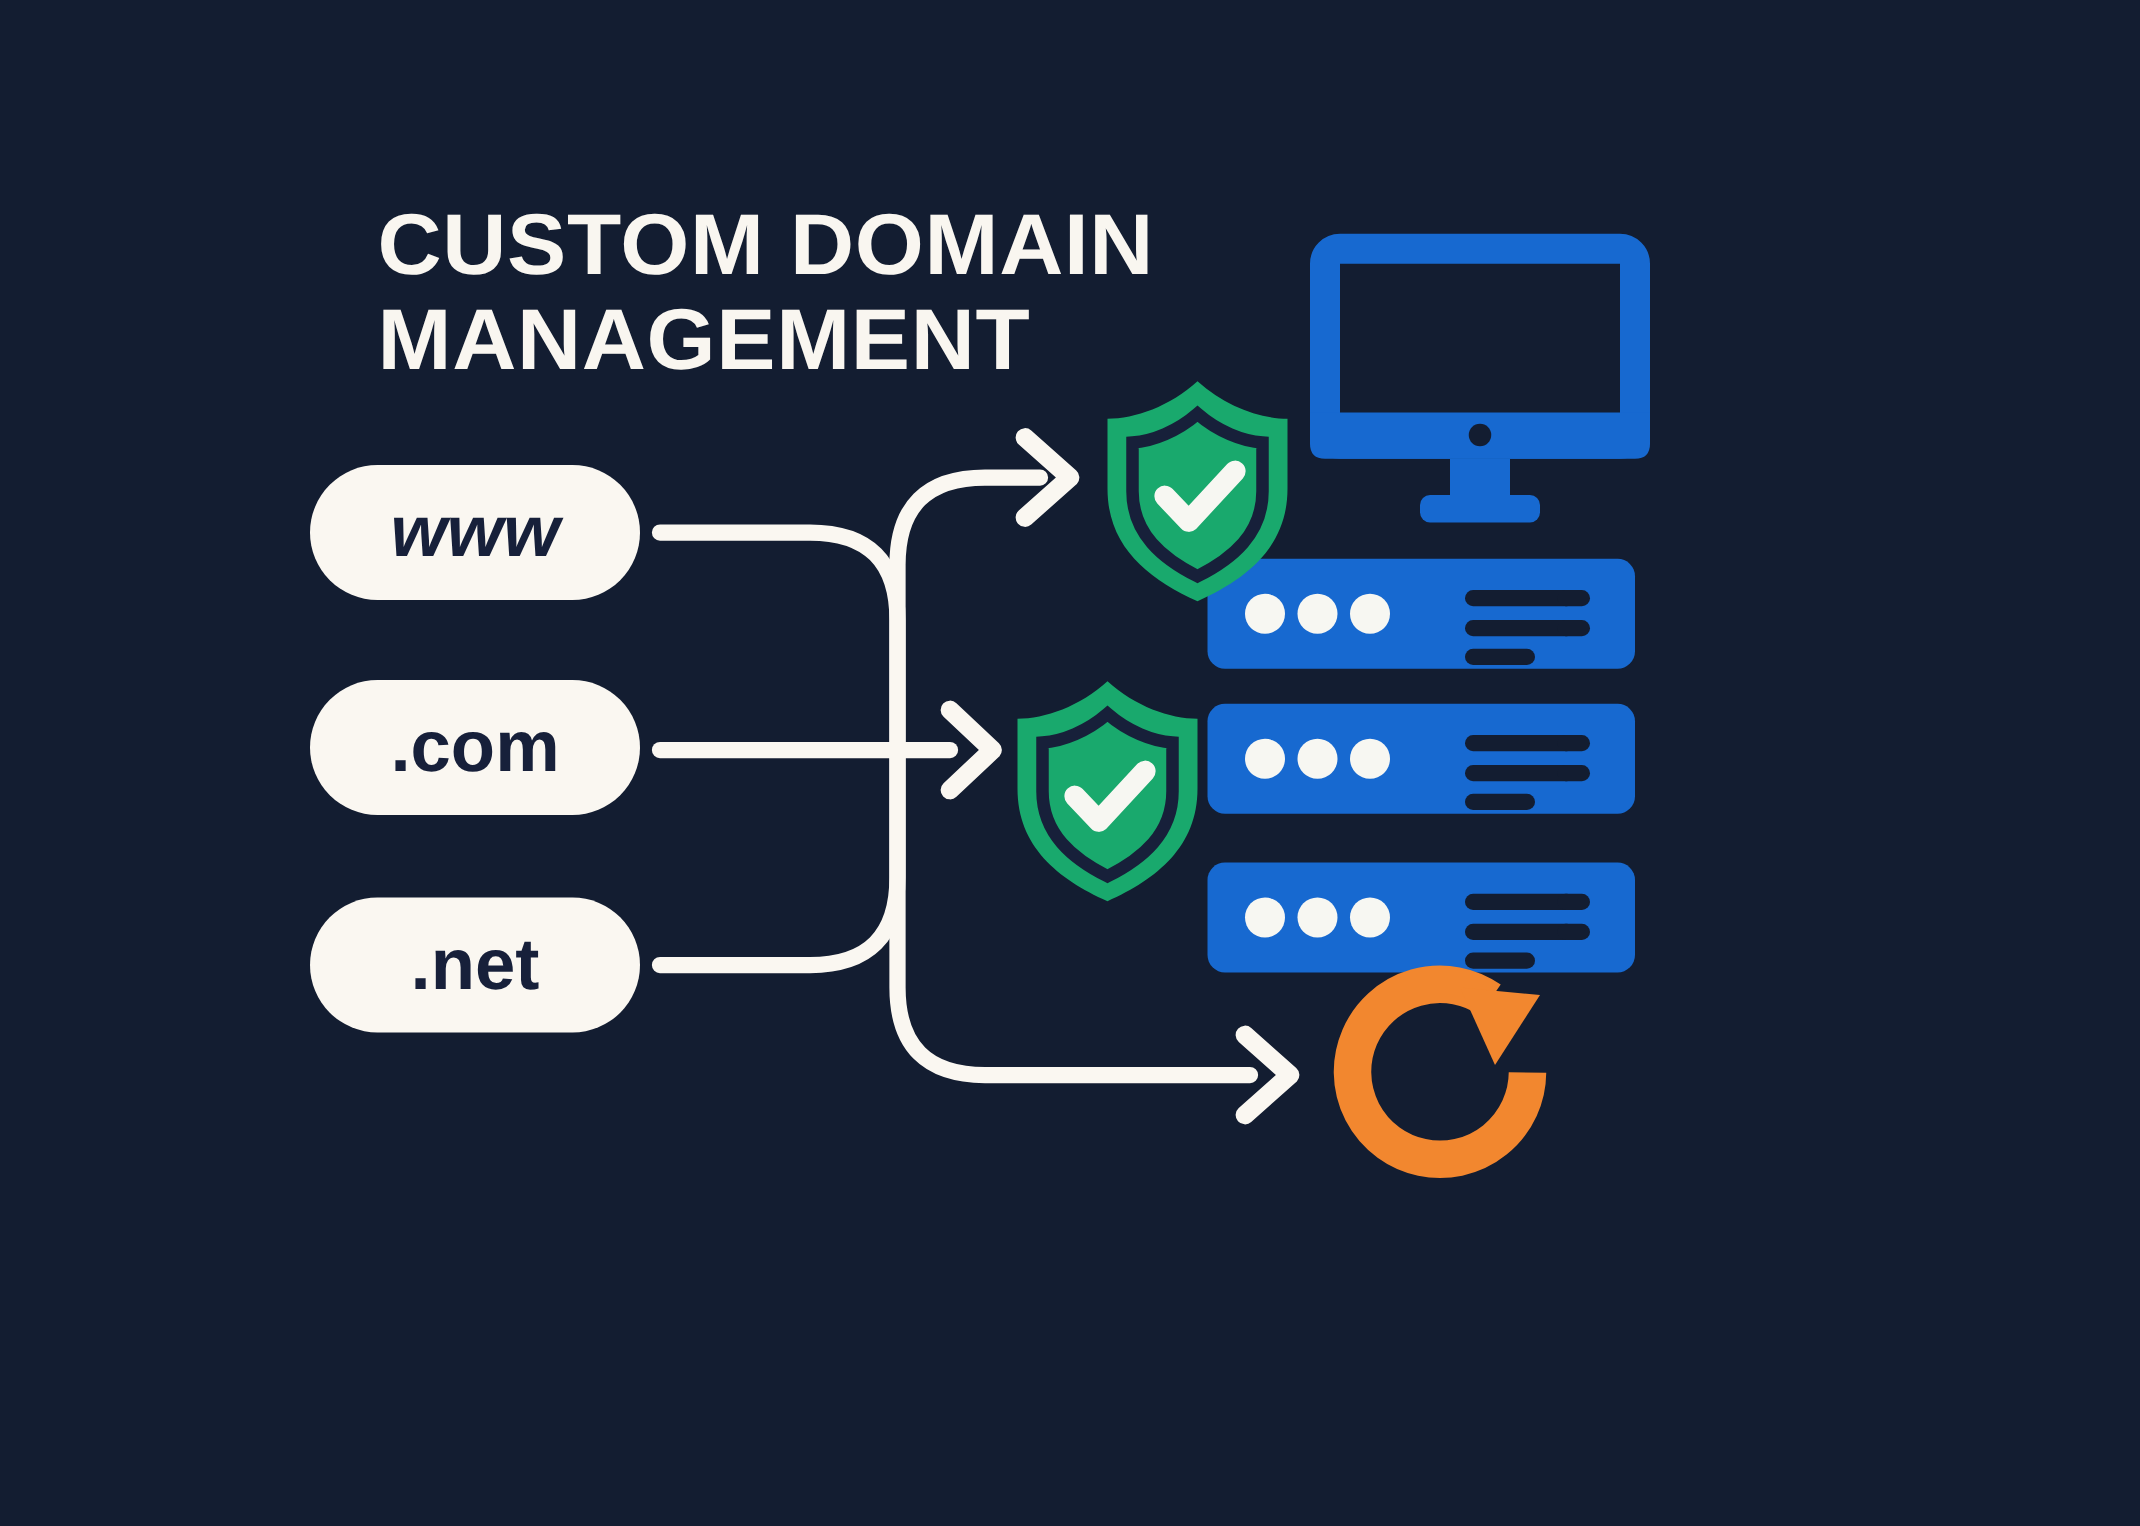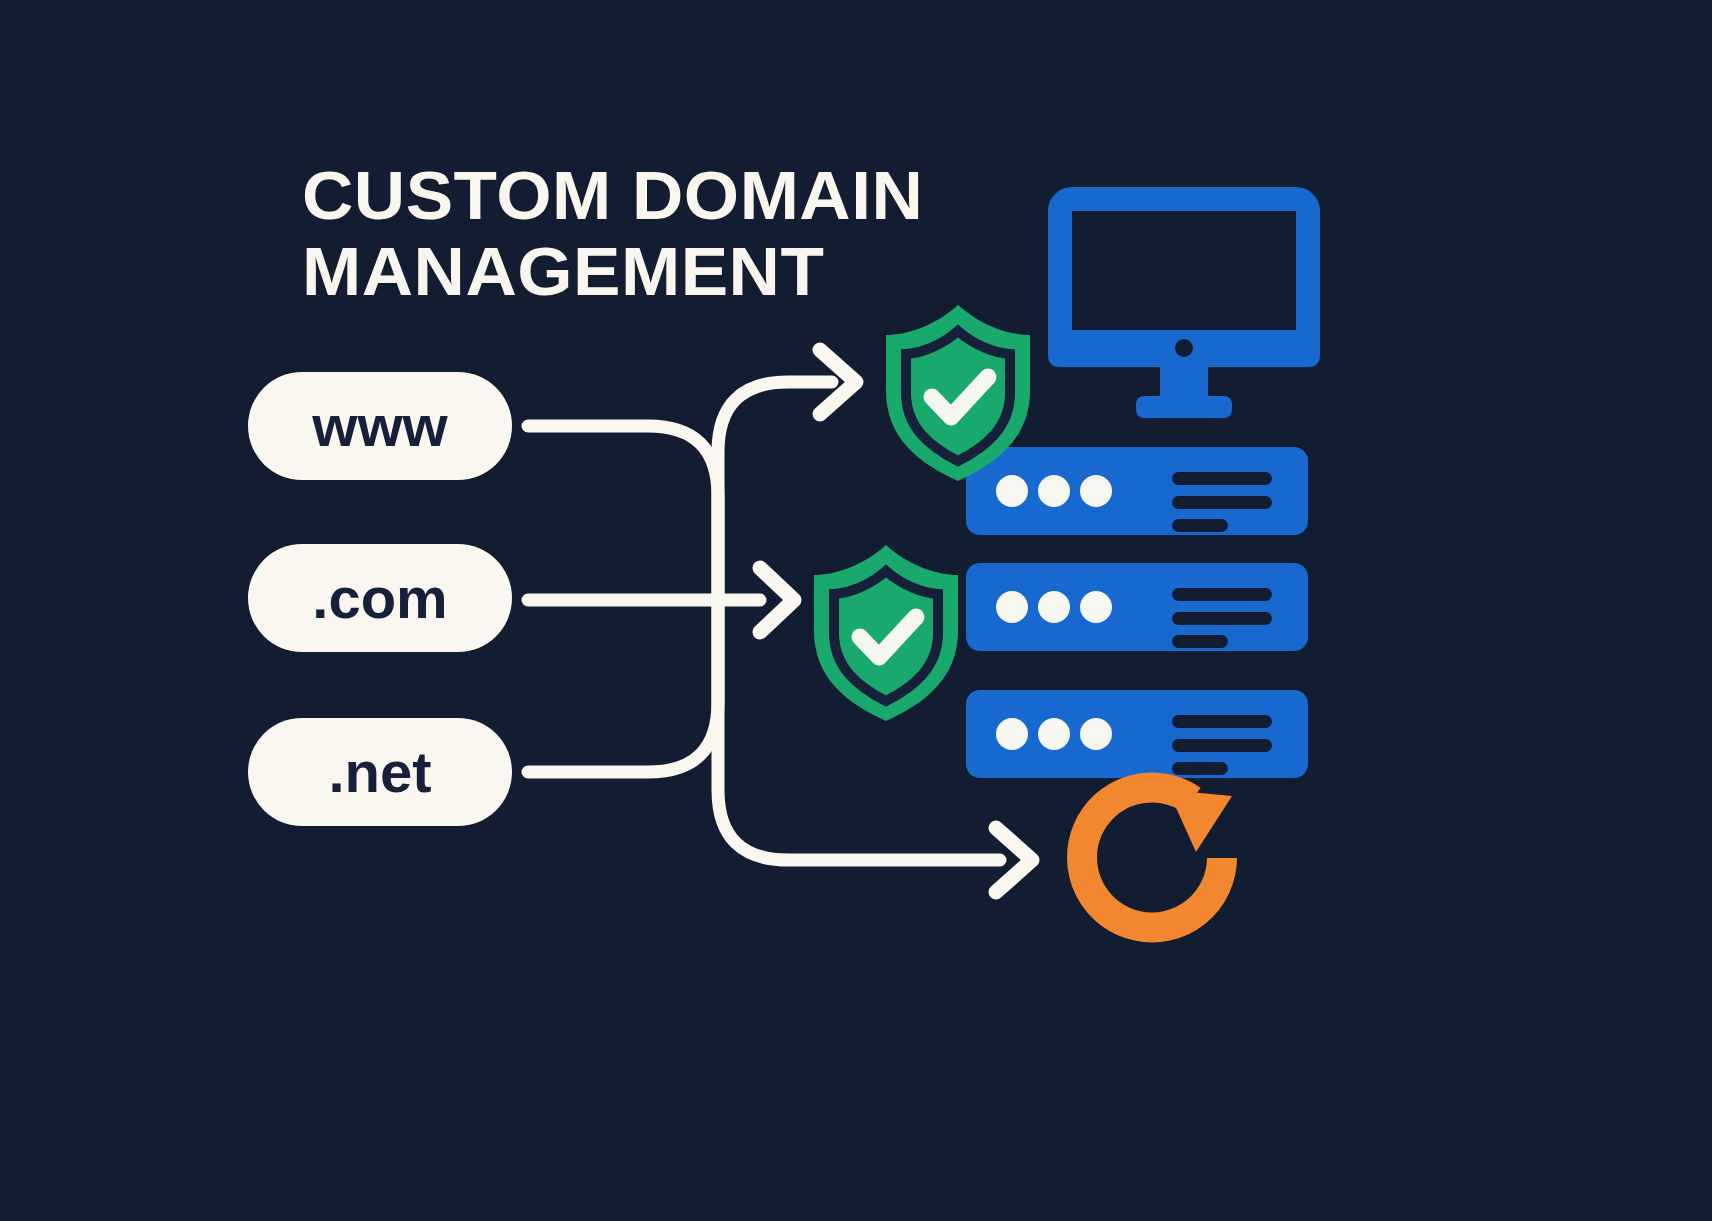--- a/index.html
+++ b/index.html
@@ -50,21 +50,21 @@
     justify-content: center;
   }
   .pill-label {
     font-family: "Liberation Sans", sans-serif;
     font-weight: bold;
     font-size: 58px;
     line-height: 58px;
     color: #17203a;
     letter-spacing: 0px;
   }
-  #pill-www  { top: 372px; }
+  #pill-www  { top: 372px; font-style: italic; }
   #pill-com  { top: 544px; }
   #pill-net  { top: 718px; }
 
   
   #art {
     position: absolute;
     left: 0;
     top: 0;
     width: 1712px;
     height: 1221px;

